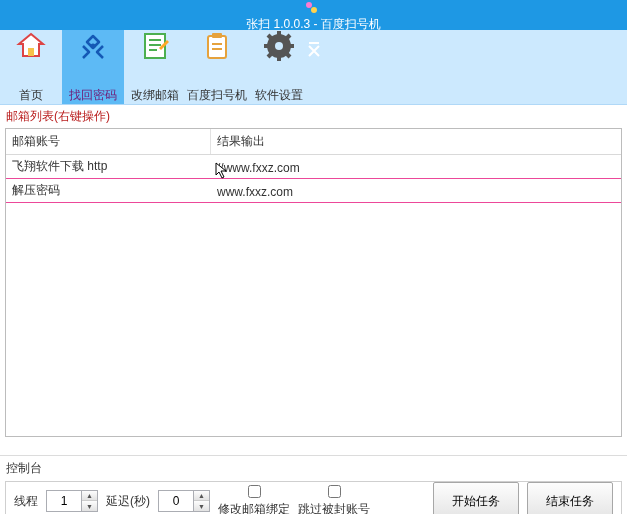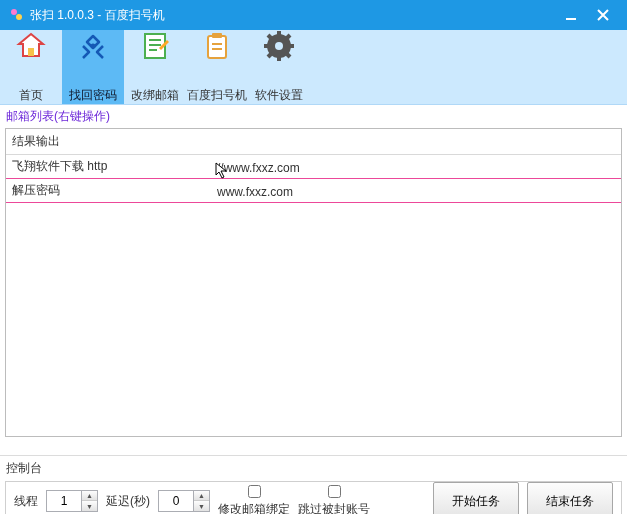--- a/index.html
+++ b/index.html
@@ -1,29 +1,29 @@
 <!DOCTYPE html>
 <html><head>
 <meta charset="utf-8">
 <style>
   * { box-sizing: border-box; margin: 0; padding: 0; }
   body { font-family: "Microsoft YaHei", Arial, sans-serif; font-size: 12px; background: #fff; width: 627px; height: 514px; overflow: hidden; }
   
-  .titlebar { background: #1e98e4; color: #fff; height: 30px; display: flex; align-items: center; padding: 0 8px; }
+  .titlebar { background: #1e98e4; color: #fff; height: 30px; display: flex; align-items: center; padding: 0 8px; flex-direction: column; }
   .titlebar .logo { width: 16px; height: 16px; margin-right: 6px; }
   .titlebar .title { flex: 1; font-size: 12px; }
   .titlebar .win-btn { width: 32px; height: 30px; display: flex; align-items: center; justify-content: center; }
   .titlebar .win-btn svg { display: block; }
   
   .toolbar { background: #cce9fe; display: flex; border-bottom: 1px solid #b0d8f7; }
   .tool-btn { width: 62px; height: 74px; display: flex; flex-direction: column; align-items: center; justify-content: space-between; gap: 4px; cursor: pointer; font-size: 12px; color: #333; }
-  .tool-btn.active { background: #5dbaf5; color: #0f172a; }
+  .tool-btn.active { background: #5dbaf5; color: #701a75; }
   .tool-btn .ico { width: 32px; height: 32px; display: flex; align-items: center; justify-content: center; }
   
-  .section-label { padding: 3px 6px; color: #6d28d9; font-size: 12px; }
+  .section-label { padding: 3px 6px; color: #b91c1c; font-size: 12px; }
   
   .table-wrap { border: 1px solid #bcbcbc; margin: 0 5px; }
   .table-head { display: flex; background: #fff; border-bottom: 1px solid #d9d9d9; }
   .table-head .th { padding: 4px 6px; border-right: 1px solid #e2e2e2; font-size: 12px; color: #333; position: relative; }
   .table-head .th:last-child { border-right: none; flex: 1; }
   .th1 { width: 205px; }
   .th2 { width: 140px; }
   .th3 { width: 200px; }
   
   .table-body { height: 281px; overflow: auto; background: #fff; }
@@ -132,20 +132,21 @@
         </svg>
     </span>
     <span>软件设置</span>
   </div>
 </div>
 
 <div class="section-label">邮箱列表(右键操作)</div>
 
 <div class="table-wrap">
   <div class="table-head">
+    <div class="th th1">邮箱账号</div>
     <div class="th th3">结果输出</div>
   </div>
   <div class="table-body">
     <div class="table-row">
       <div class="td td1">飞翔软件下载 http</div>
       <div class="td td2">
         <span>//www.fxxz.com</span>
         <svg class="cursor-svg" width="16" height="18">
             <path d="M1 1 L1 13 L4 10 L7 16 L9 15 L6 9 L11 9 Z" fill="#fff" stroke="#000" stroke-width="1"></path>
           </svg>

